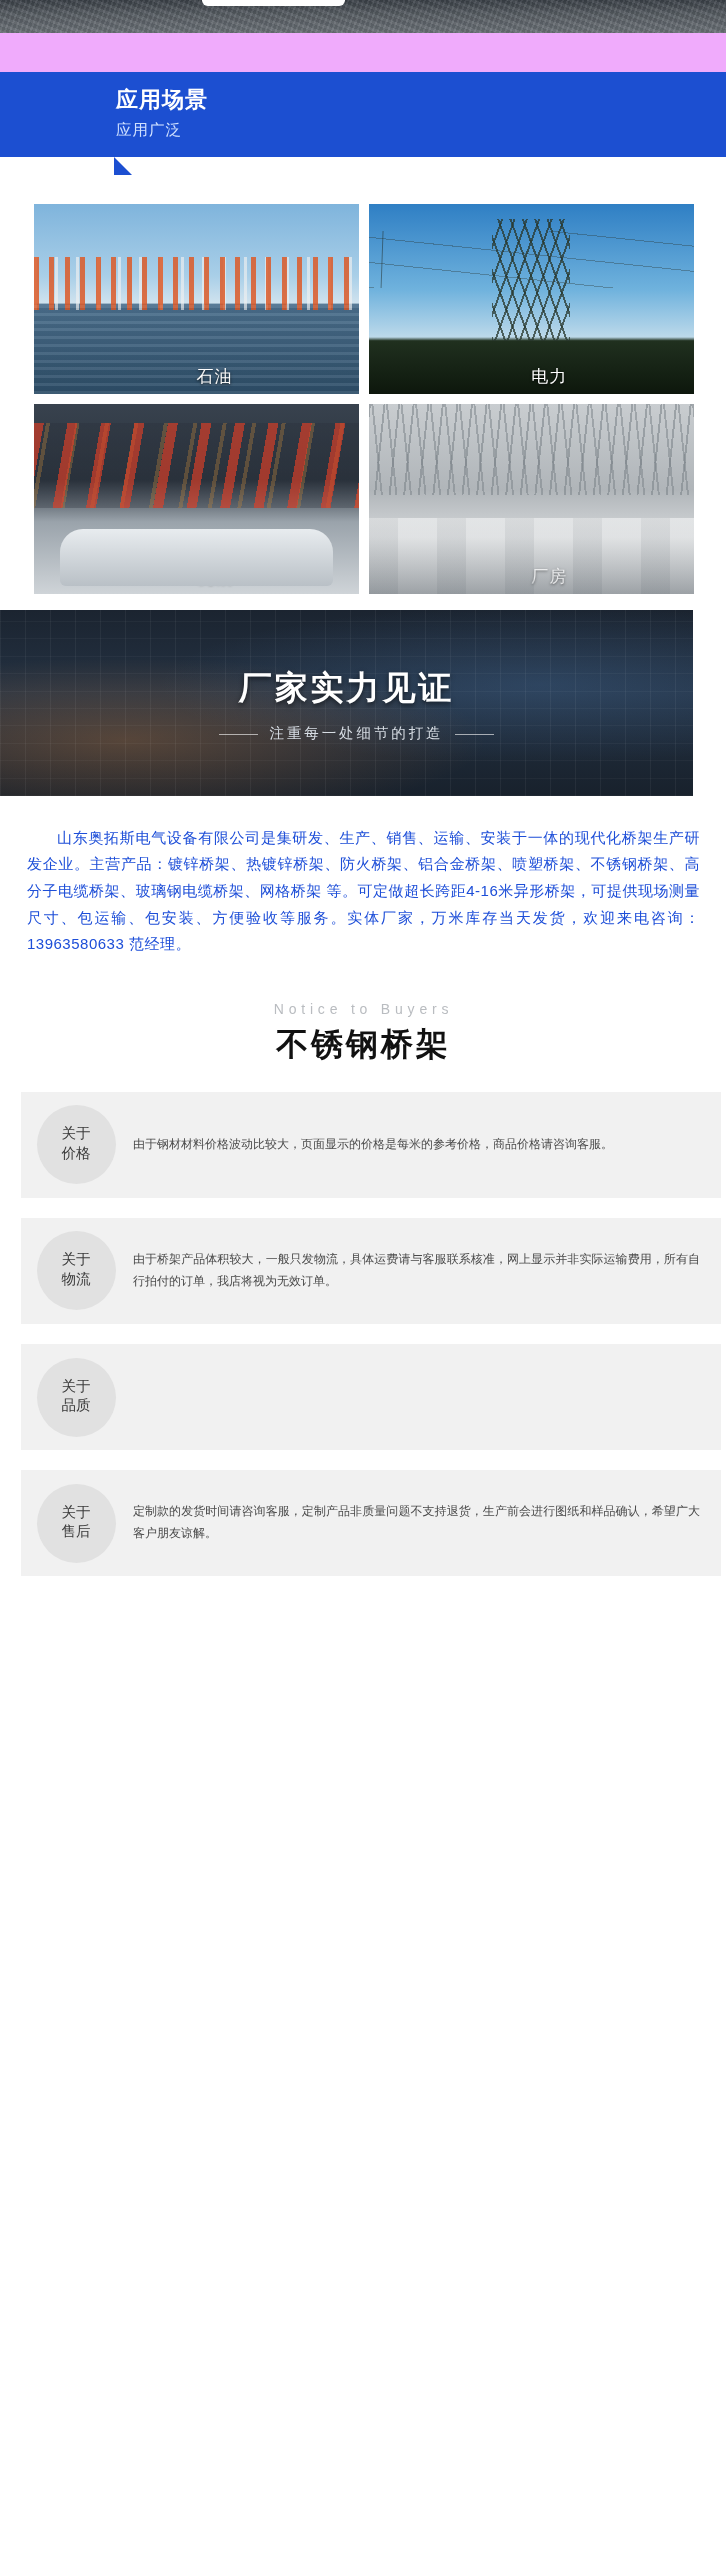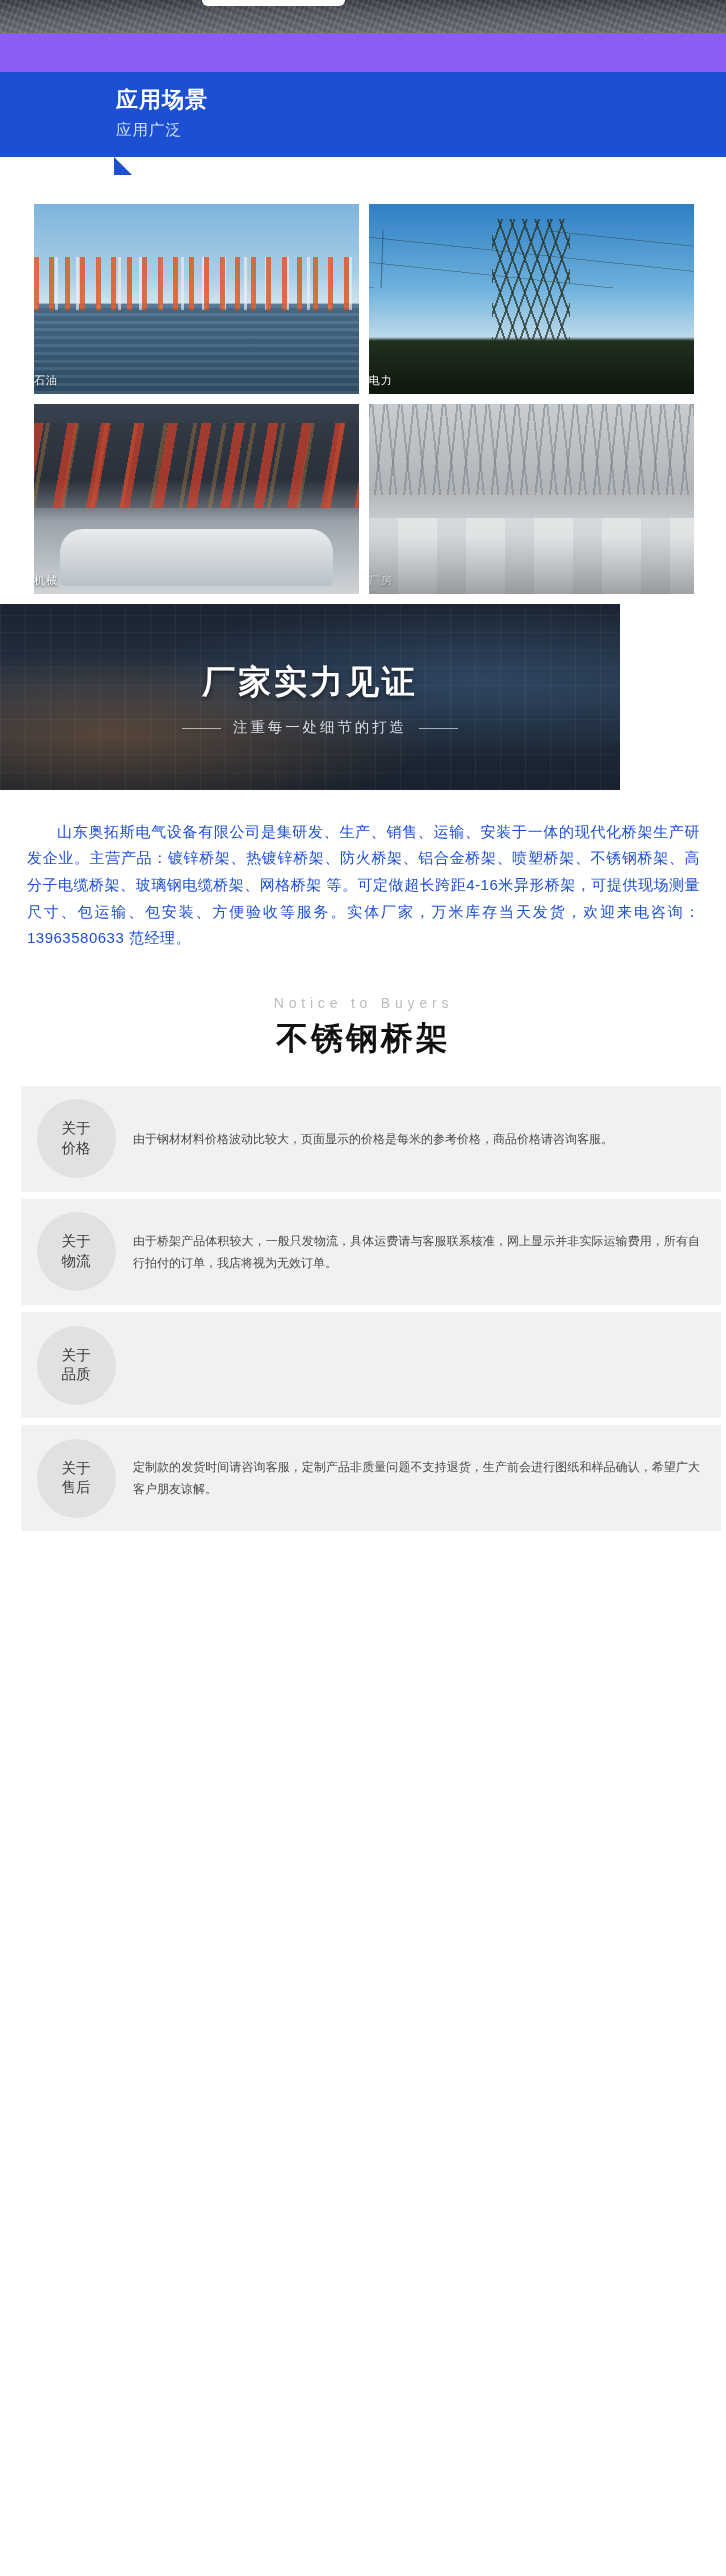--- a/index.html
+++ b/index.html
@@ -30,21 +30,21 @@
     width: 143px; height: 31px;
     background: #ffffff;
     border-radius: 0 0 5.8px 5.8px;
   }
 
   
   .banner-wrap {
     position: relative;
     width: 727px;
     padding-top: 39px;
-    background: #8b5cf6;
+    background: #f0abfc;
   }
   .banner {
     position: relative;
     width: 727px;
     height: 85px;
     background: #1c4fd1;
   }
   .banner-inner {
     padding: 13.6px 0 0 116px;
   }
@@ -81,25 +81,26 @@
     justify-content: space-between;
   }
   .photo {
     position: relative;
     height: 190px;
     overflow: hidden;
   }
   .photo .cap {
     position: absolute;
     left: 0; right: 0; bottom: 5.8px;
-    text-align: left;
+    text-align: center;
     color: #ffffff;
-    font-size: 11px;
+    font-size: 17px;
     letter-spacing: 1px;
     text-shadow: 0 1px 2.9px rgba(0,0,0,.8);
+    padding-left: 36px;
   }
   
   .ph-oil {
     background:
       linear-gradient(180deg, #7fb4dc 0%, #a9cfe8 38%, #cfe2ee 52%, #4b6f8d 53%, #2d4d67 100%);
   }
   .ph-oil::before {
     content: "";
     position: absolute; left: 0; right: 0; top: 28%; height: 28%;
     background:
@@ -163,23 +164,23 @@
     content: "";
     position: absolute; left: 0; right: 0; bottom: 0; height: 40%;
     background:
       linear-gradient(180deg, rgba(255,255,255,.5), rgba(150,155,160,.3)),
       repeating-linear-gradient(90deg, rgba(110,118,124,.25) 0 29px, transparent 29px 68px);
   }
 
   
   .strength {
     position: relative;
-    width: 620px;
+    width: 693px;
     height: 186px;
-    margin-top: 10px;
+    margin-top: 16px;
     background: linear-gradient(180deg, #1b2430 0%, #243243 45%, #18212c 100%);
     overflow: hidden;
   }
   .strength::before {
     content: "";
     position: absolute; inset: 0;
     background:
       repeating-linear-gradient(90deg, rgba(255,255,255,.05) 0 1px, transparent 1px 25px),
       repeating-linear-gradient(0deg, rgba(255,255,255,.035) 0 1px, transparent 1px 17.4px),
       radial-gradient(ellipse at 18% 70%, rgba(255,150,60,.25), transparent 45%),
@@ -238,21 +239,22 @@
     color: #111111;
     font-size: 32px;
     font-weight: bold;
     letter-spacing: 2.9px;
   }
 
   .qa-list {
     padding: 25px 6px 39px 21px;
     display: flex;
     flex-direction: column;
-    gap: 7px;
+    gap: 20px;
+    font-family: Liberation Mono, monospace;
   }
   .qa-item {
     display: flex;
     align-items: center;
     background: #f1f1f1;
     min-height: 101px;
     padding: 13.6px 21px 13.6px 15.5px;
   }
   .qa-badge {
     flex: 0 0 79px;

